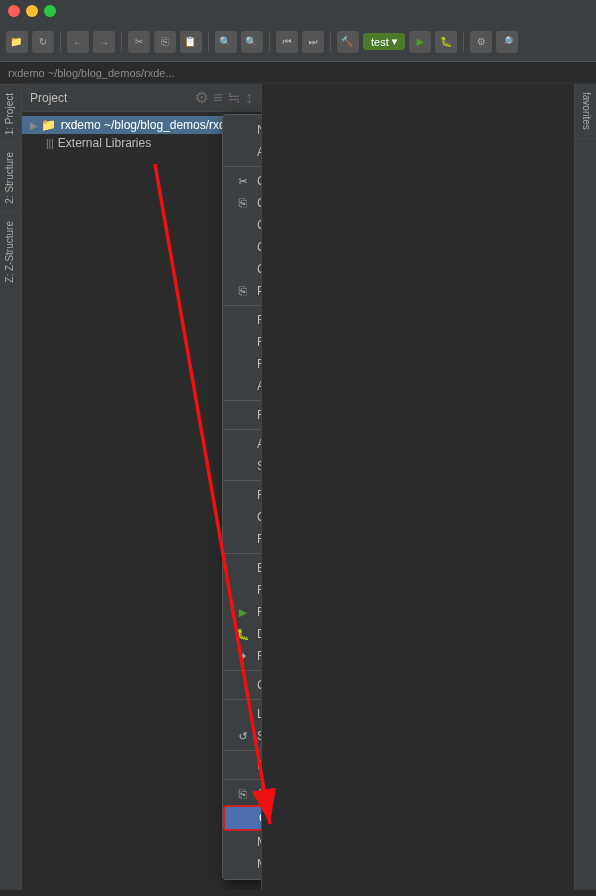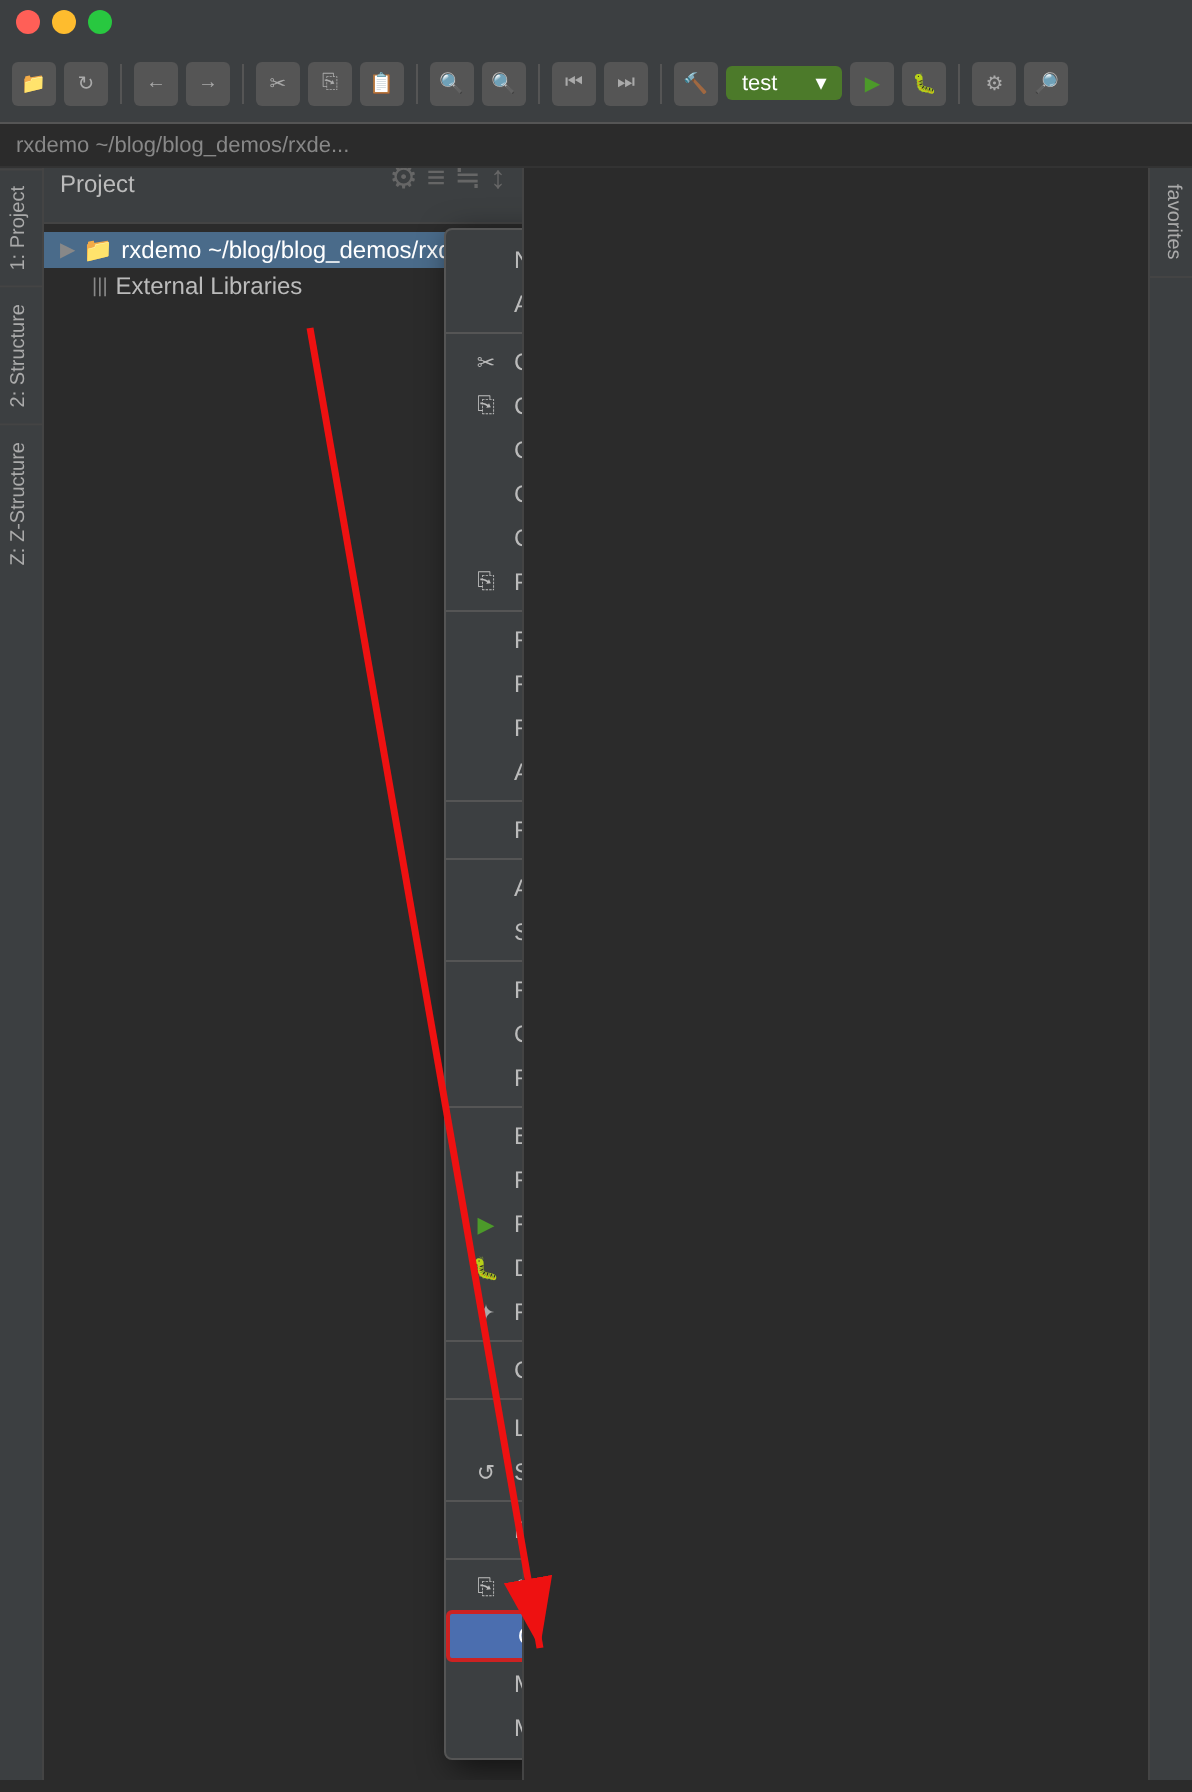--- a/index.html
+++ b/index.html
@@ -47,21 +47,21 @@
       color: #aaa; font-size: 10px; cursor: pointer;
     }
     .toolbar-sep { width: 1px; height: 20px; background: #555; margin: 0 2px; }
     .run-btn {
       background: #4c7a2a;
       color: #fff;
       border-radius: 3px;
       padding: 2px 8px;
       font-size: 11px;
       cursor: pointer;
-      display: flex; align-items: center; gap: 19px;
+      display: flex; align-items: center; gap: 3px;
     }
 
     
     .main-area {
       display: flex;
       height: calc(896px - 22px - 40px - 28px);
       position: relative;
     }
 
     
@@ -87,22 +87,22 @@
       width: 240px;
       background: #2b2b2b;
       border-right: 1px solid #444;
       overflow: hidden;
       position: relative;
     }
     .panel-header {
       height: 28px;
       background: #3c3f41;
       display: flex;
-      align-items: flex-end;
-      padding: 12px 8px;
+      align-items: center;
+      padding: 0 8px;
       font-size: 12px;
       color: #bbb;
       border-bottom: 1px solid #444;
     }
     .panel-content {
       padding: 4px 0;
     }
     .tree-item {
       display: flex;
       align-items: center;

